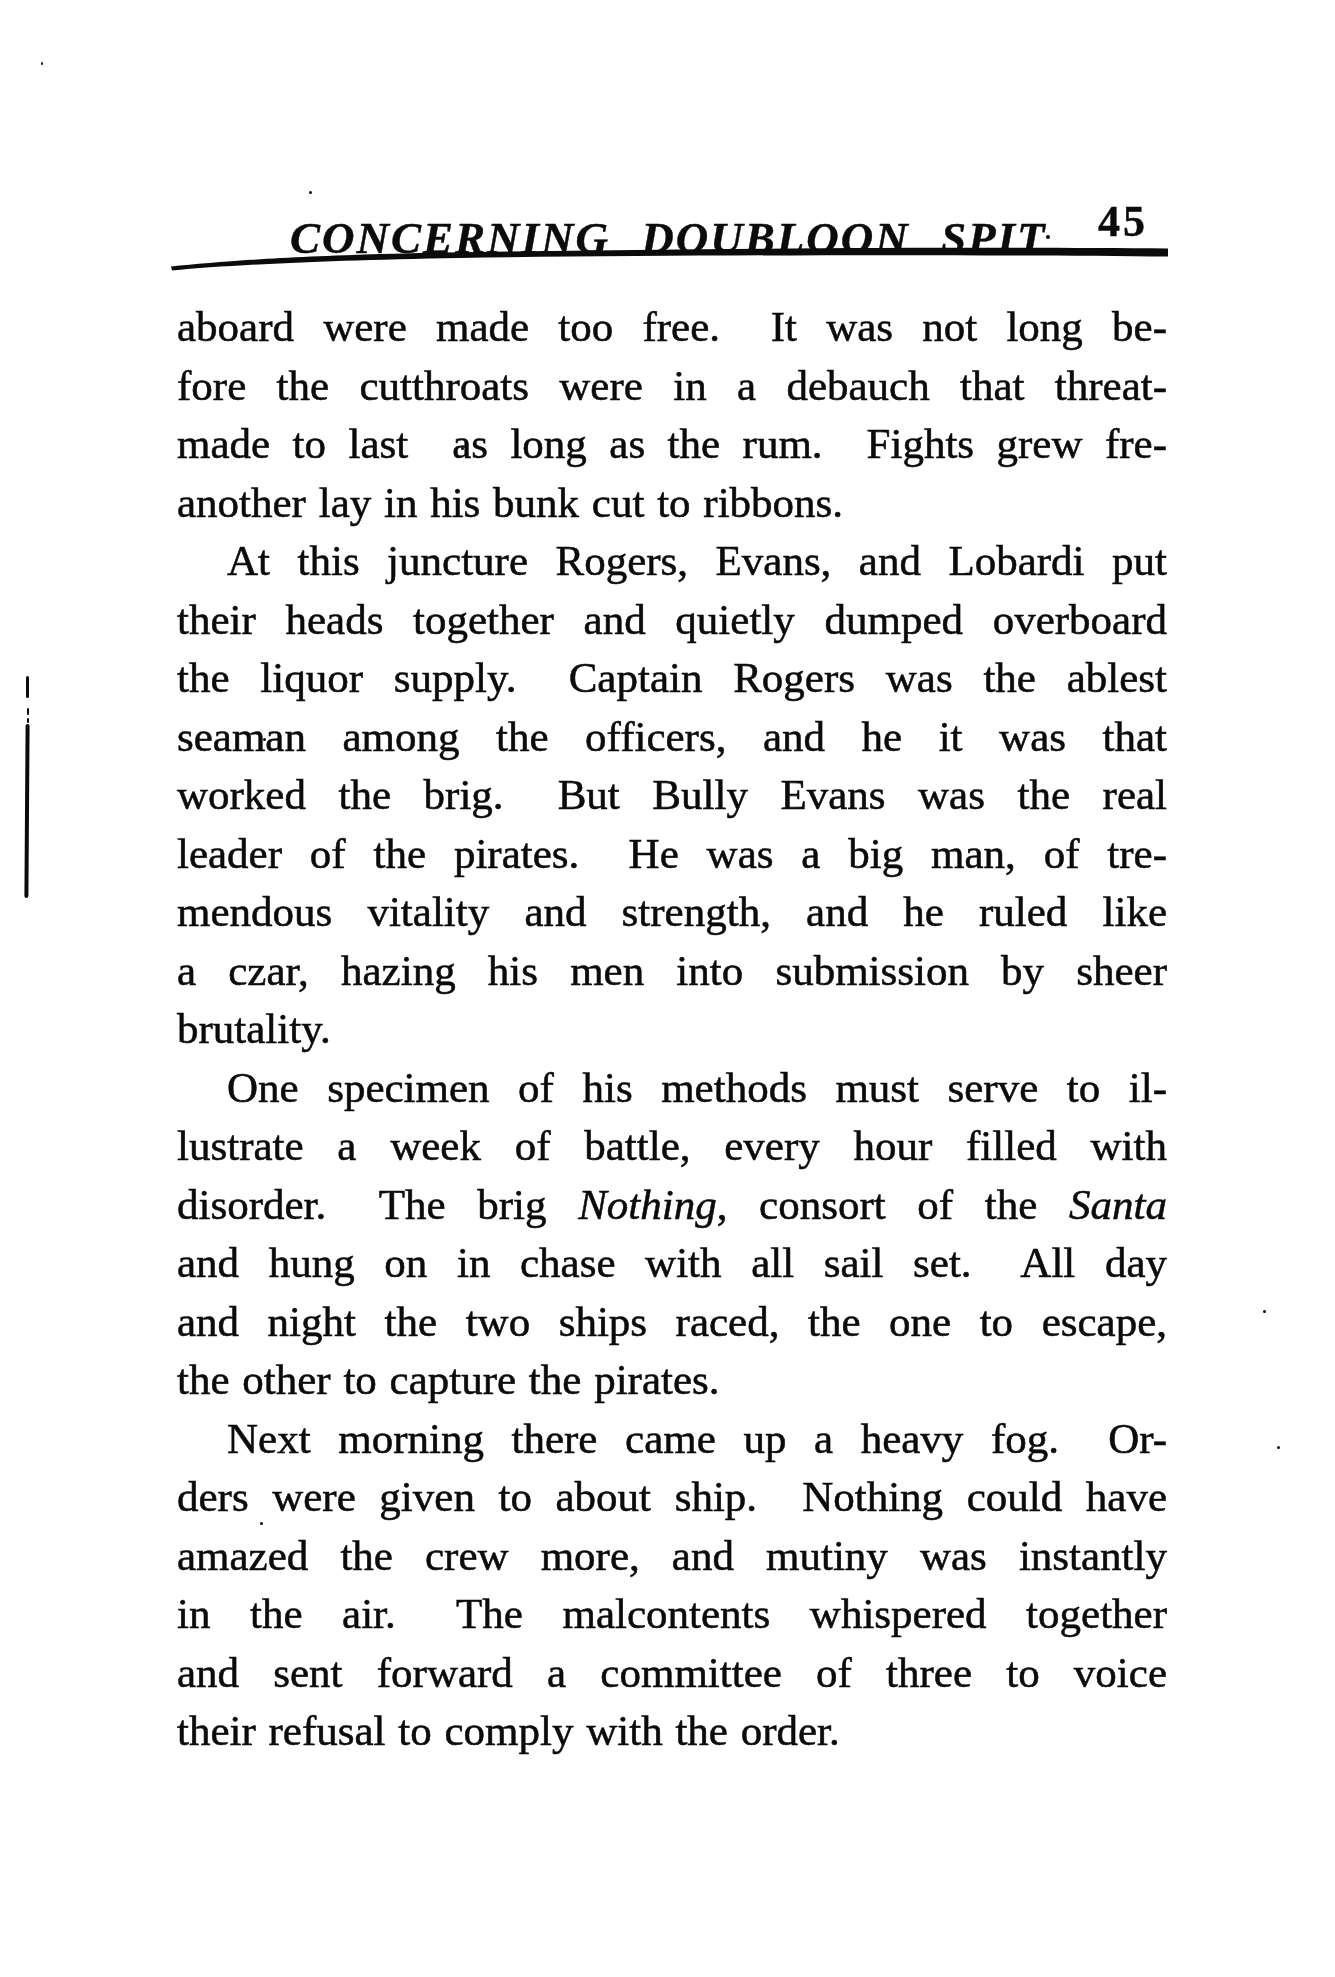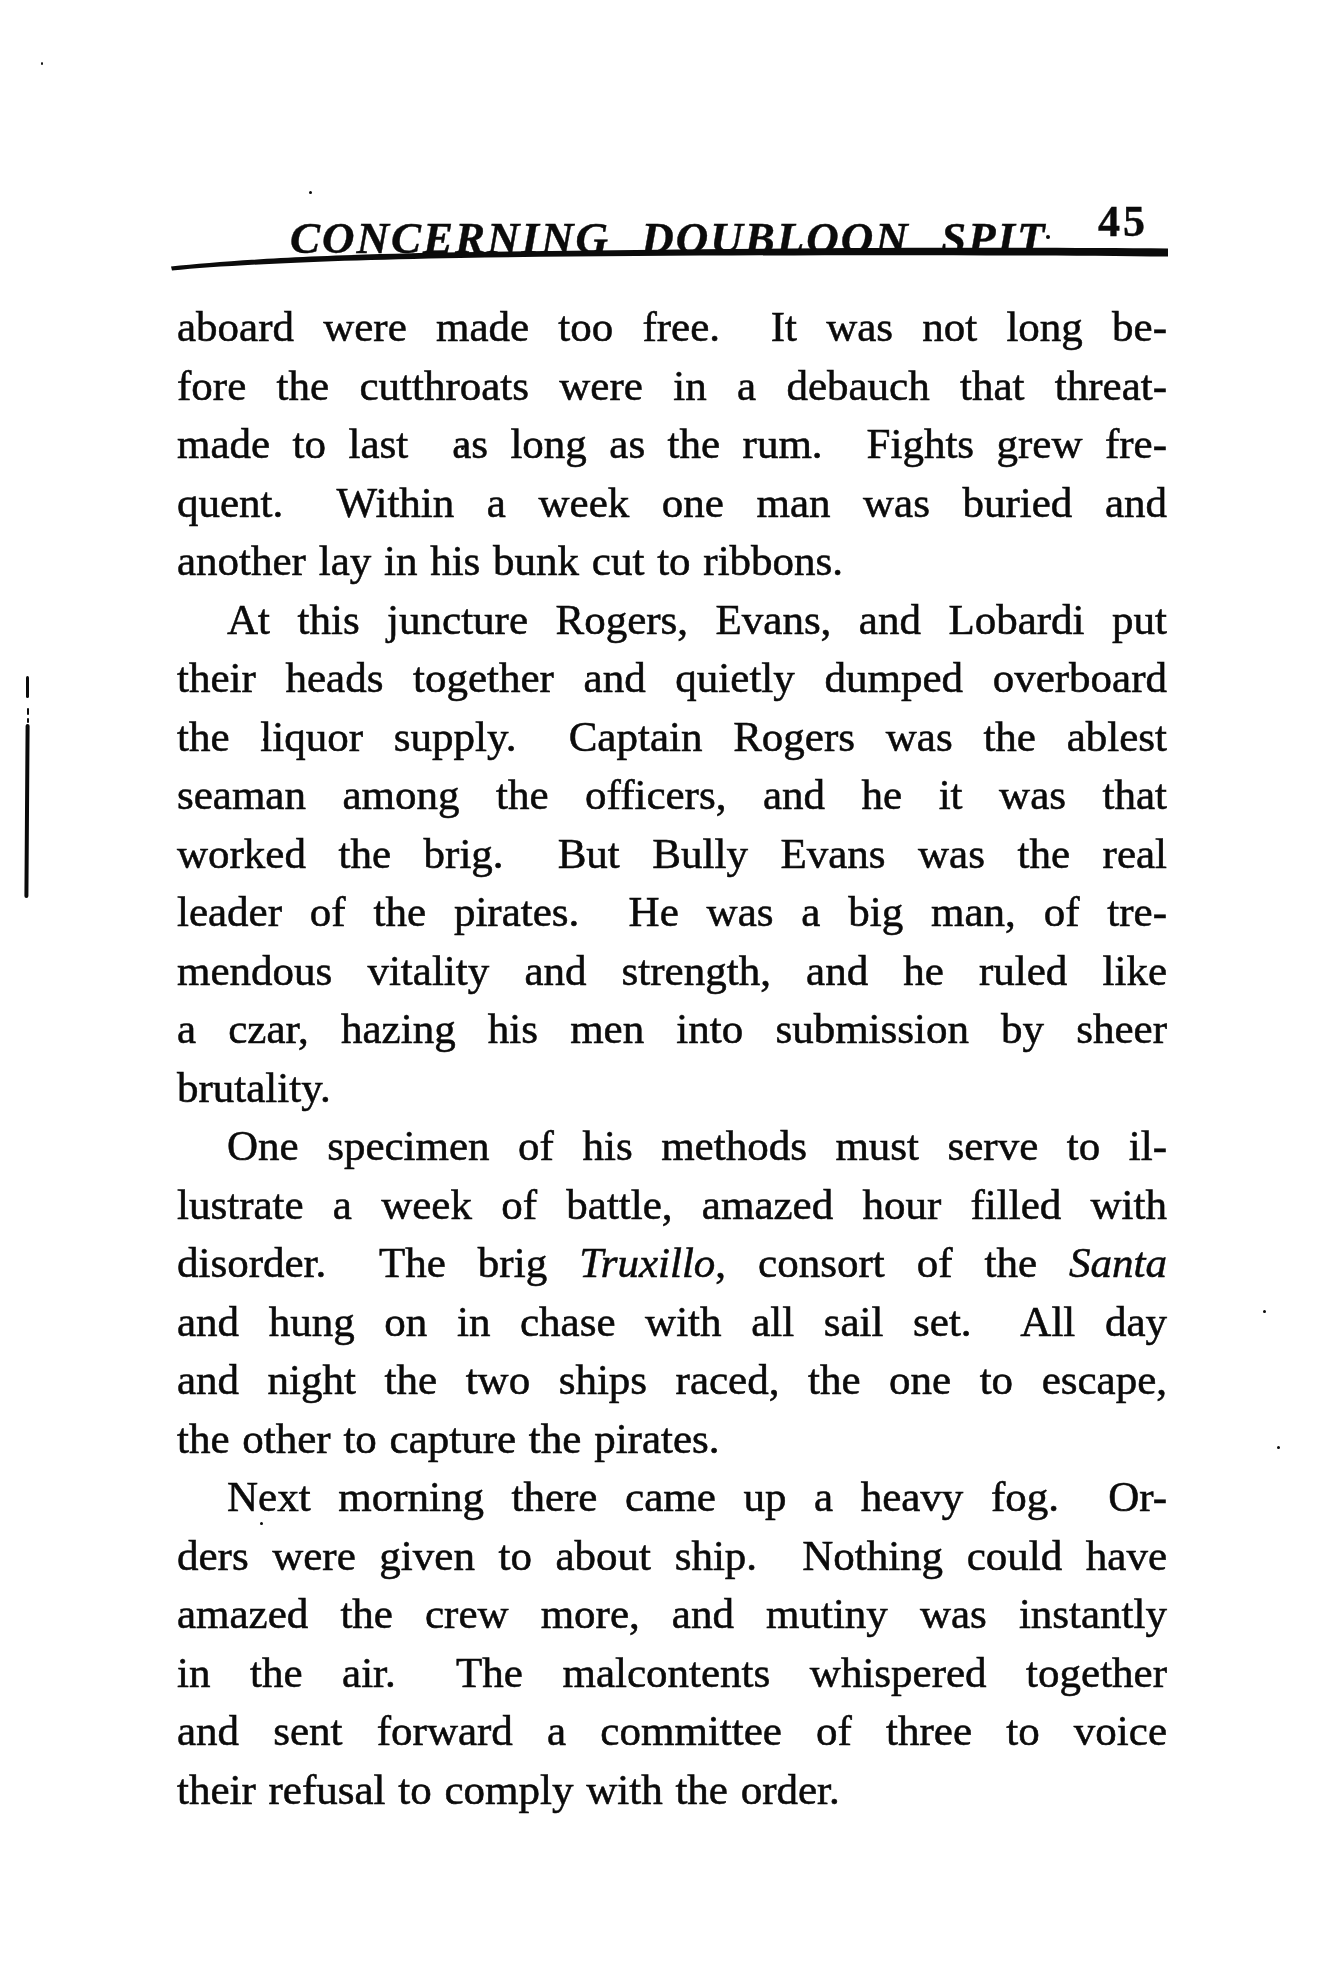--- a/index.html
+++ b/index.html
@@ -52,34 +52,33 @@
   <div class="folio">45</div>
 
   <svg class="head-rule" viewBox="0 0 1000 28" preserveAspectRatio="none" aria-hidden="true">
     <path d="M1,23.5 C55,18 125,12.5 275,9.5 C530,5 815,4 998,5.5 L998,13.5 C815,11.5 530,11.5 290,15 C150,17.5 60,22 2,27.5 Z" fill="#0b0b0b"></path>
   </svg>
 
   <div class="text-block">
       <div class="line"><span>aboard were made too free.  It was not long be-</span></div>
       <div class="line"><span>fore the cutthroats were in a debauch that threat-</span></div>
       <div class="line"><span>made to last  as long as the rum.  Fights grew fre-</span></div>
-      <div class="line"><span>quent.  Within a week one man was buried and</span></div>
       <div class="line no-just"><span>another lay in his bunk cut to ribbons.</span></div>
       <div class="line indent"><span>At this juncture Rogers, Evans, and Lobardi put</span></div>
       <div class="line"><span>their heads together and quietly dumped overboard</span></div>
       <div class="line"><span>the liquor supply.  Captain Rogers was the ablest</span></div>
       <div class="line"><span>seaman among the officers, and he it was that</span></div>
       <div class="line"><span>worked the brig.  But Bully Evans was the real</span></div>
       <div class="line"><span>leader of the pirates.  He was a big man, of tre-</span></div>
       <div class="line"><span>mendous vitality and strength, and he ruled like</span></div>
       <div class="line"><span>a czar, hazing his men into submission by sheer</span></div>
       <div class="line no-just"><span>brutality.</span></div>
       <div class="line indent"><span>One specimen of his methods must serve to il-</span></div>
-      <div class="line"><span>lustrate a week of battle, amazed hour filled with</span></div>
-      <div class="line"><span>disorder.  The brig </span><i>Truxillo</i><span>, consort of the </span><i>Santa</i></div>
+      <div class="line"><span>lustrate a week of battle, every hour filled with</span></div>
+      <div class="line"><span>disorder.  The brig </span><i>Nothing</i><span>, consort of the </span><i>Santa</i></div>
       <div class="line"><span>and hung on in chase with all sail set.  All day</span></div>
       <div class="line"><span>and night the two ships raced, the one to escape,</span></div>
       <div class="line no-just"><span>the other to capture the pirates.</span></div>
       <div class="line indent"><span>Next morning there came up a heavy fog.  Or-</span></div>
       <div class="line"><span>ders were given to about ship.  Nothing could have</span></div>
       <div class="line"><span>amazed the crew more, and mutiny was instantly</span></div>
       <div class="line"><span>in the air.  The malcontents whispered together</span></div>
       <div class="line"><span>and sent forward a committee of three to voice</span></div>
       <div class="line no-just"><span>their refusal to comply with the order.</span></div>
     </div>

